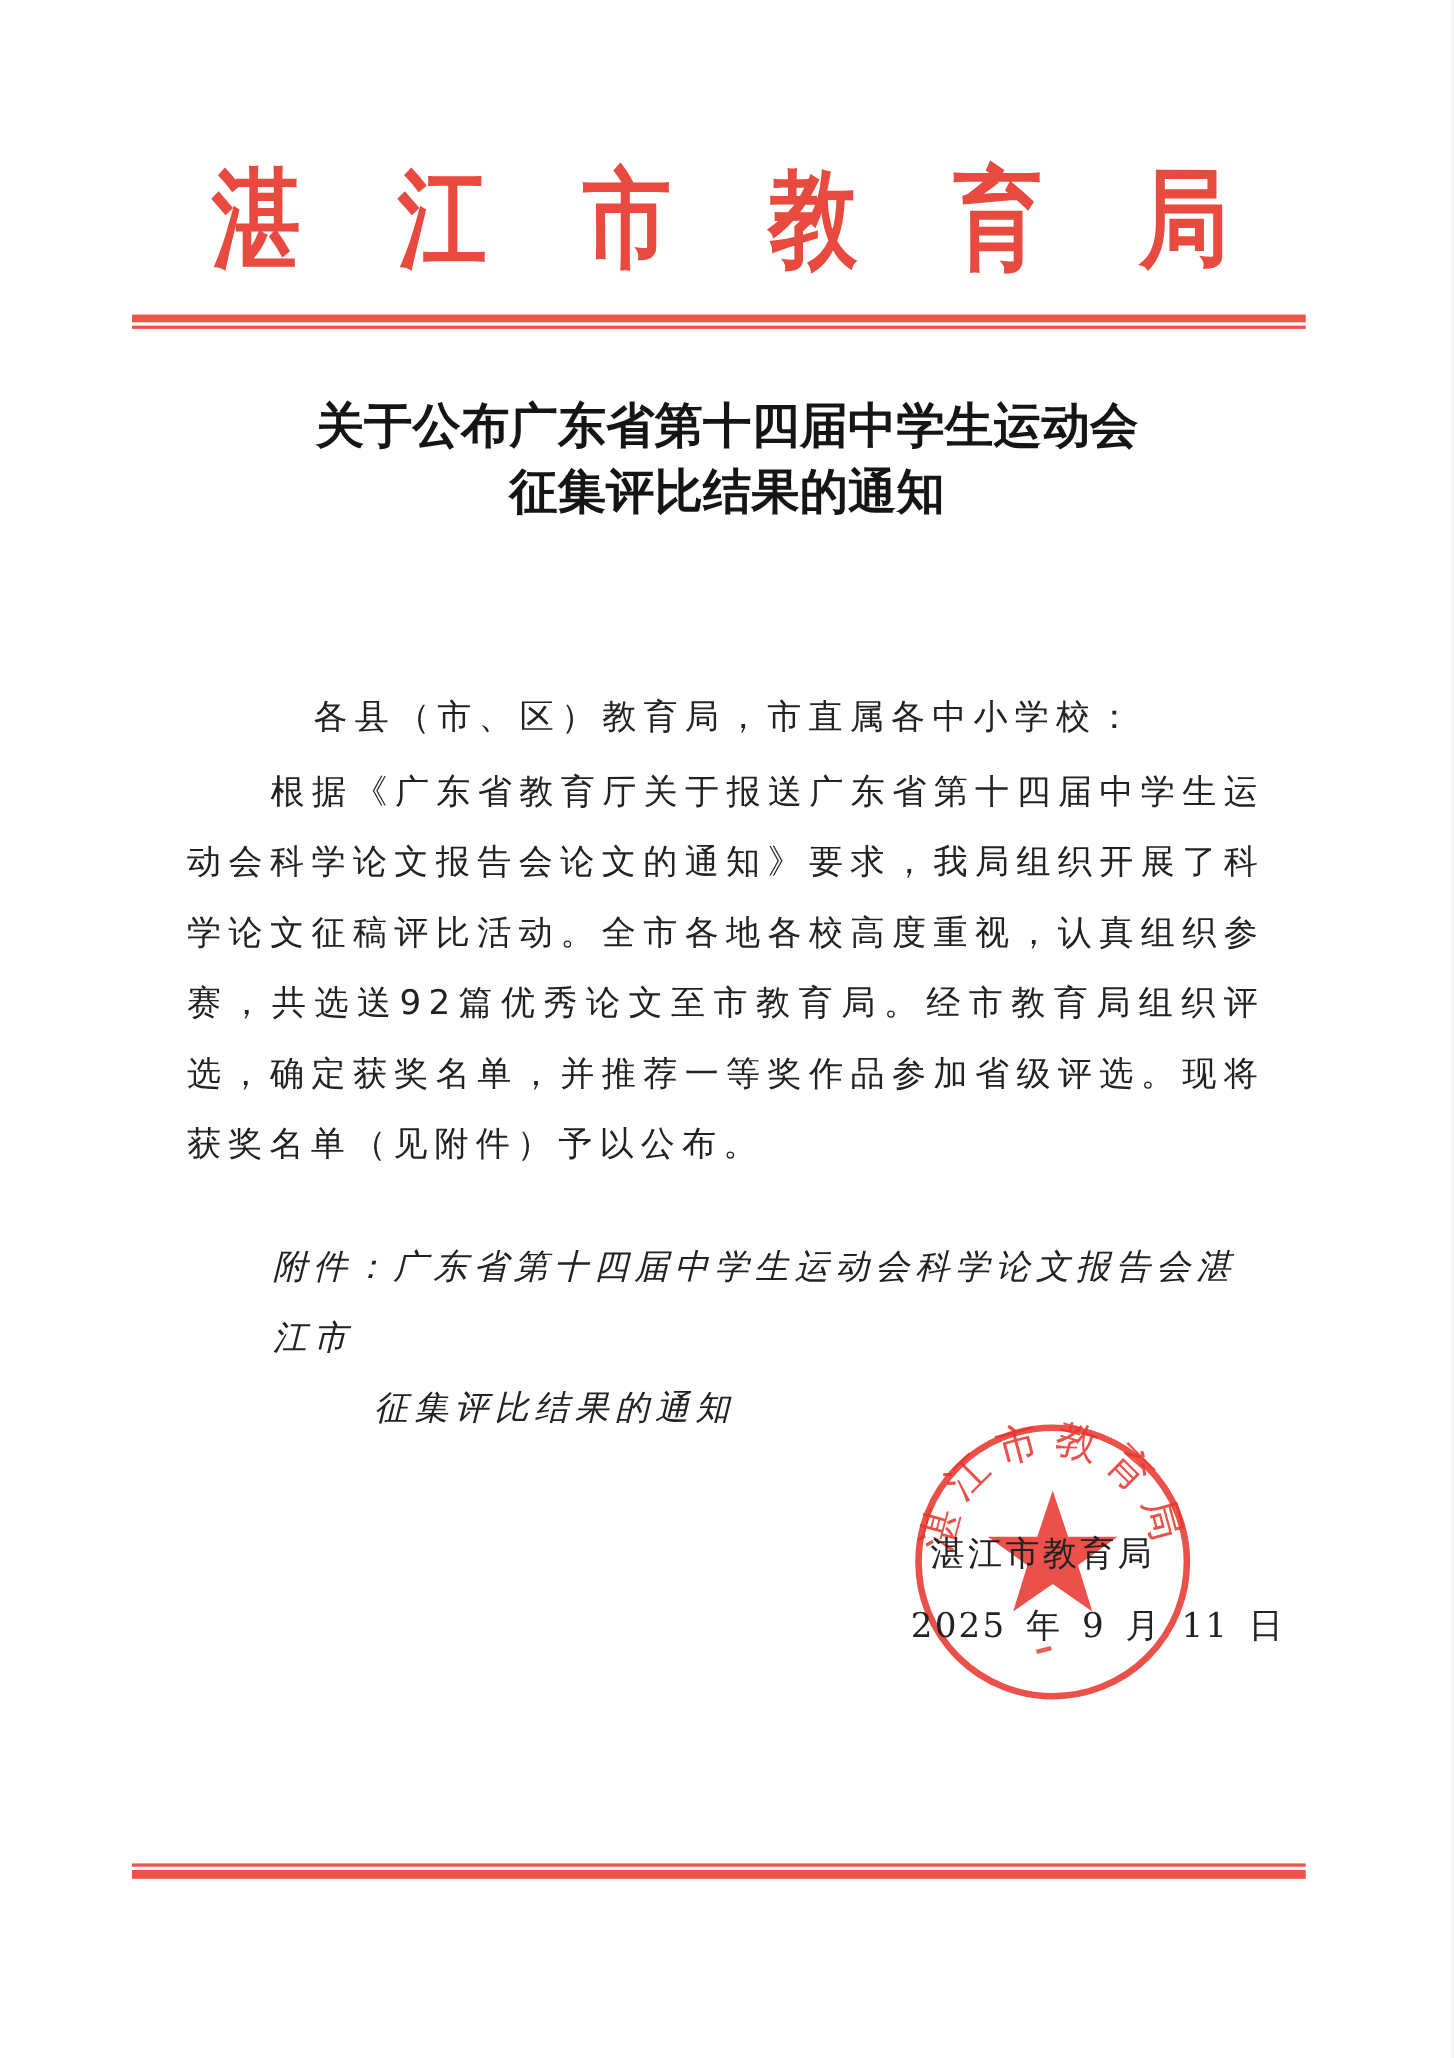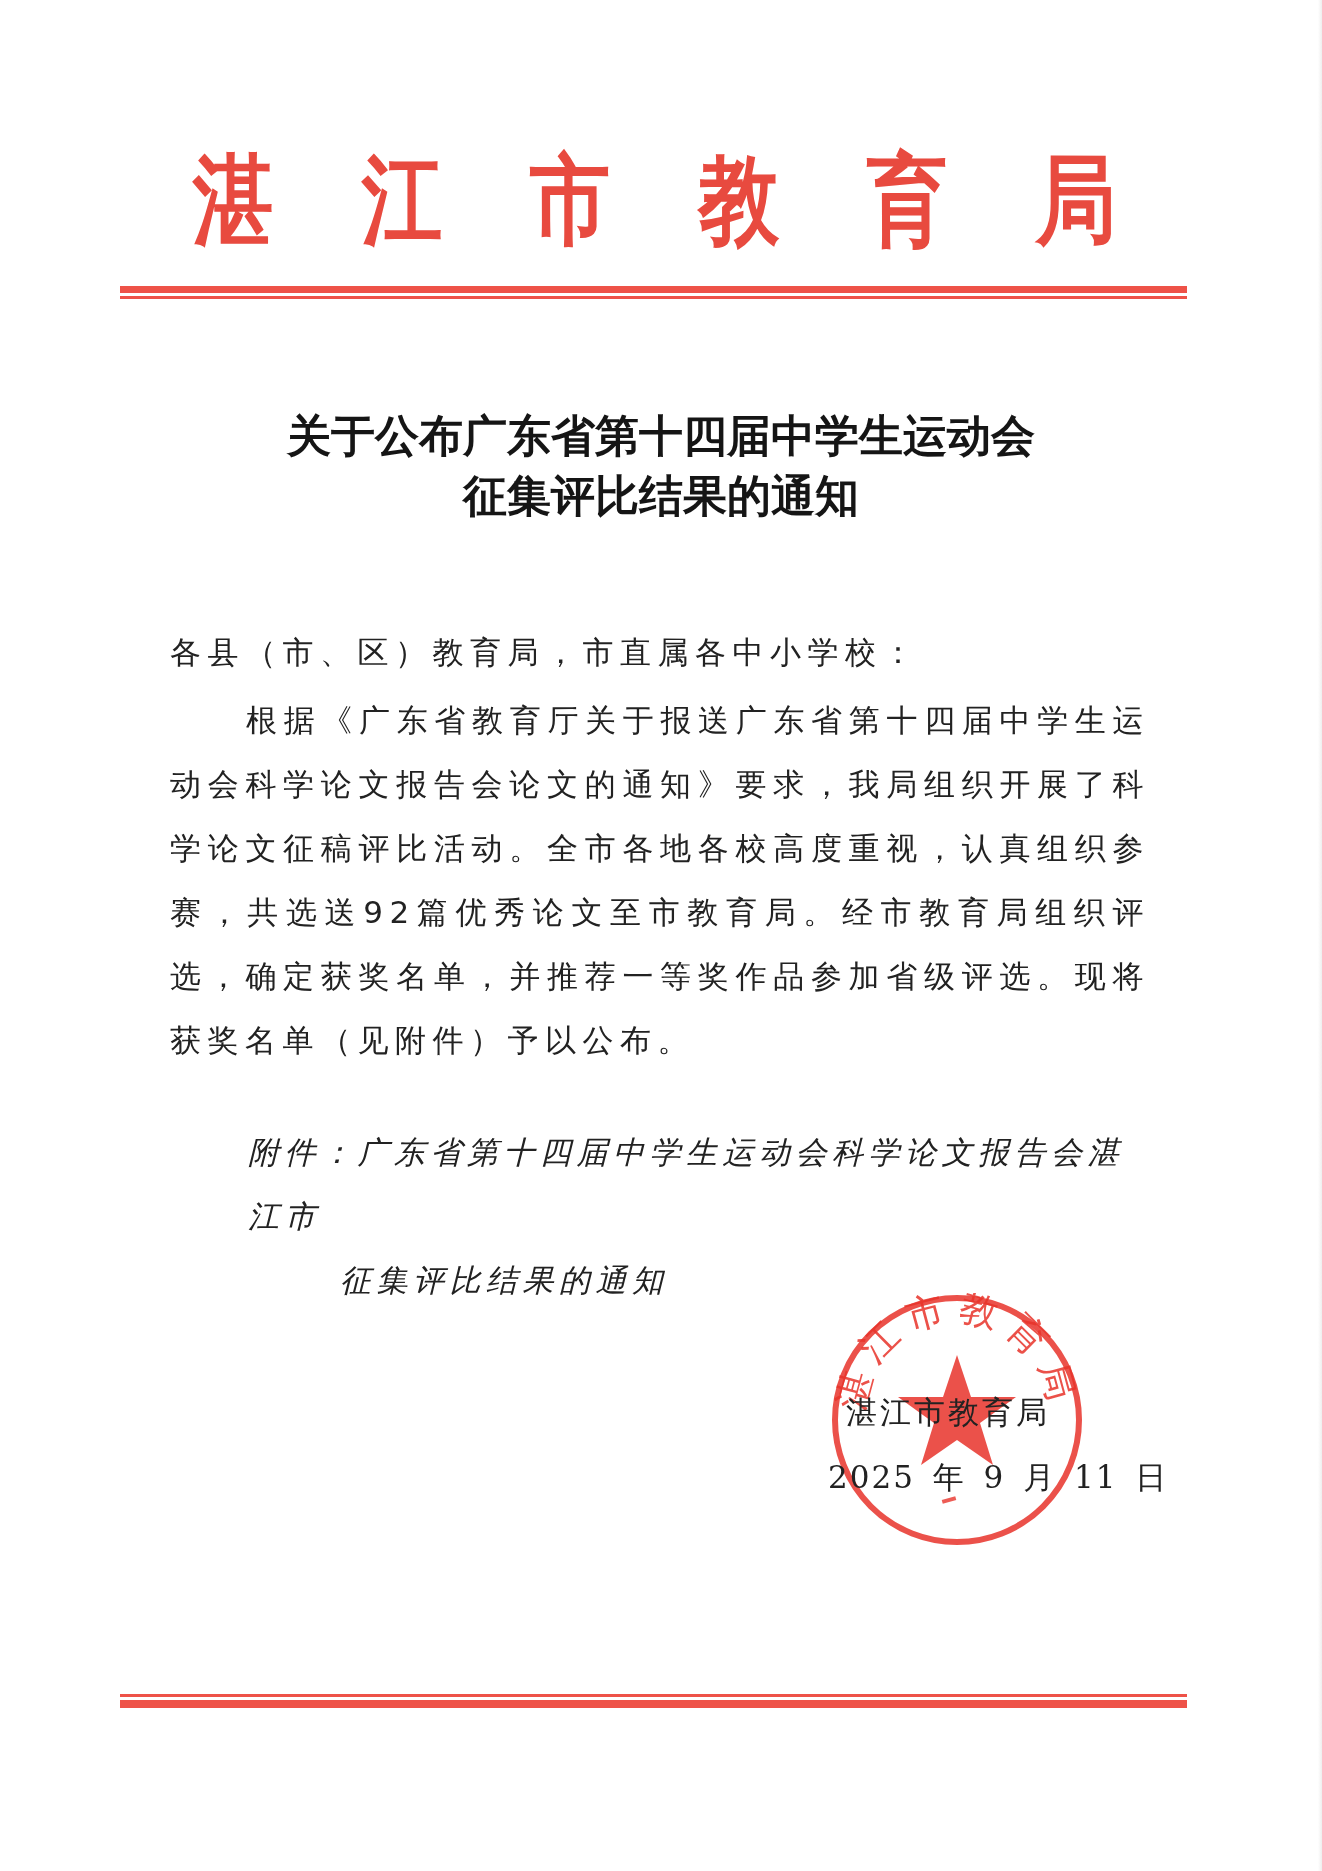--- a/index.html
+++ b/index.html
@@ -5,25 +5,25 @@
   html, body { margin: 0; padding: 0; background: #ffffff; }
   body { width: 1322px; height: 1871px; position: relative; overflow: hidden;
          font-family: "DejaVu Serif", "Liberation Serif", serif; color: #1a1a1a; }
   .page-edge { position: absolute; right: 0; top: 0; width: 4px; height: 100%;
                background: linear-gradient(to right, #ffffff, #eeeeee); }
   .header { position: absolute; left: 120px; top: 140px; width: 1067px; height: 120px;
             display: flex; justify-content: space-between; padding: 0 62px 0 64px; box-sizing: border-box; }
   .header span { font-size: 98px; line-height: 120px; color: #e84a3f; font-weight: bold;
                  font-family: "DejaVu Serif", "Liberation Serif", serif; transform: scaleX(0.82); display: inline-block; }
   .rule { position: absolute; left: 120px; width: 1067px; background: #ee5248; }
-  .title { position: absolute; left: 0; width: 1322px; top: 358px; text-align: center; margin-top: 48px; }
+  .title { position: absolute; left: 0; width: 1322px; top: 358px; text-align: center; }
   .title div { font-size: 44px; font-weight: bold; line-height: 60px; letter-spacing: 0px;
                font-family: "DejaVu Serif", "Liberation Serif", serif; color: #151515; }
   .body-text { position: absolute; left: 170px; width: 980px; font-size: 31px; line-height: 64px;
-               font-family: "DejaVu Sans", "Liberation Sans", sans-serif; color: #222; letter-spacing: 6.5px; }
+               font-family: "DejaVu Sans", "Liberation Sans", sans-serif; color: #222; letter-spacing: 6.5px; text-align: center; }
   .salutation { top: 620px; }
   .para { top: 688px; text-indent: 76px; text-align: justify; }
   .attach { position: absolute; left: 248px; top: 1120px; width: 910px; font-size: 31px; line-height: 64px;
             font-family: "DejaVu Sans", "Liberation Sans", sans-serif; color: #222; letter-spacing: 5.5px; font-style: italic; }
   .attach .l2 { padding-left: 92px; }
   .seal { position: absolute; left: 830px; top: 1293px; width: 254px; height: 254px; }
   .sign { position: absolute; left: 846px; top: 1392px; font-size: 31px; letter-spacing: 3px;
           font-family: "DejaVu Serif", "Liberation Serif", serif; color: #222; }
   .date { position: absolute; left: 828px; top: 1457px; font-size: 31px; letter-spacing: 2px;
           font-family: "DejaVu Serif", "Liberation Serif", serif; color: #222; word-spacing: 6px; }

